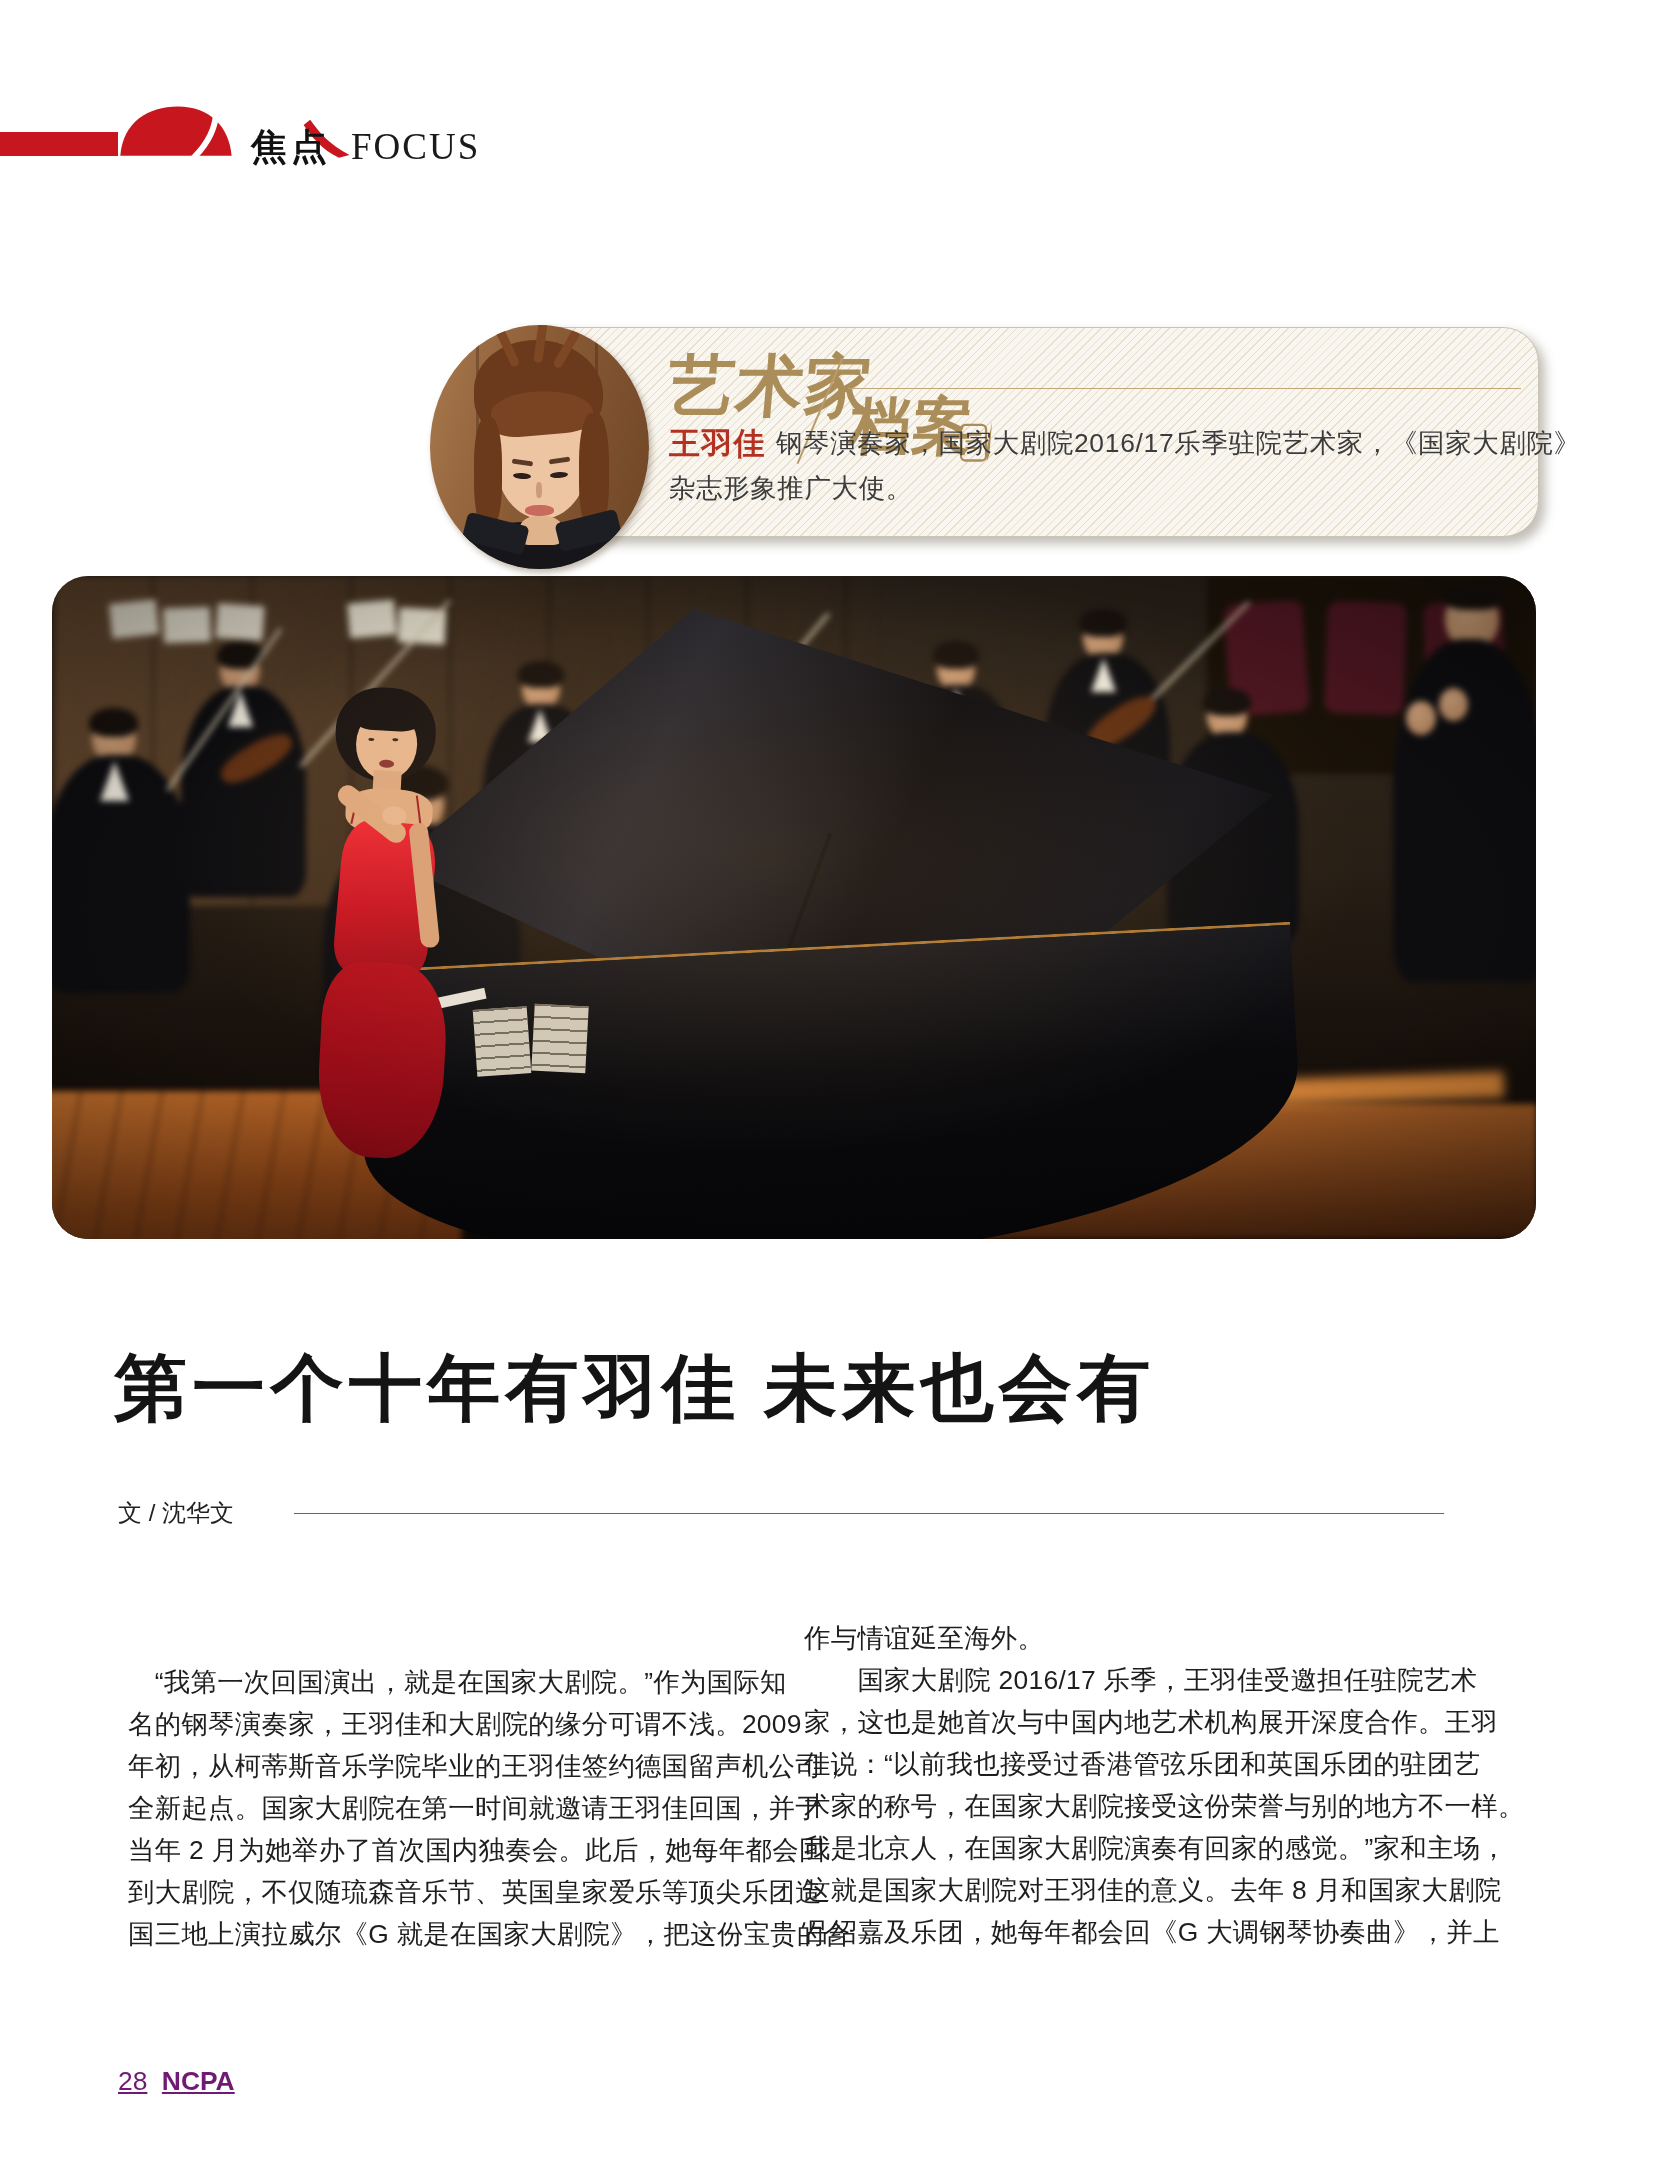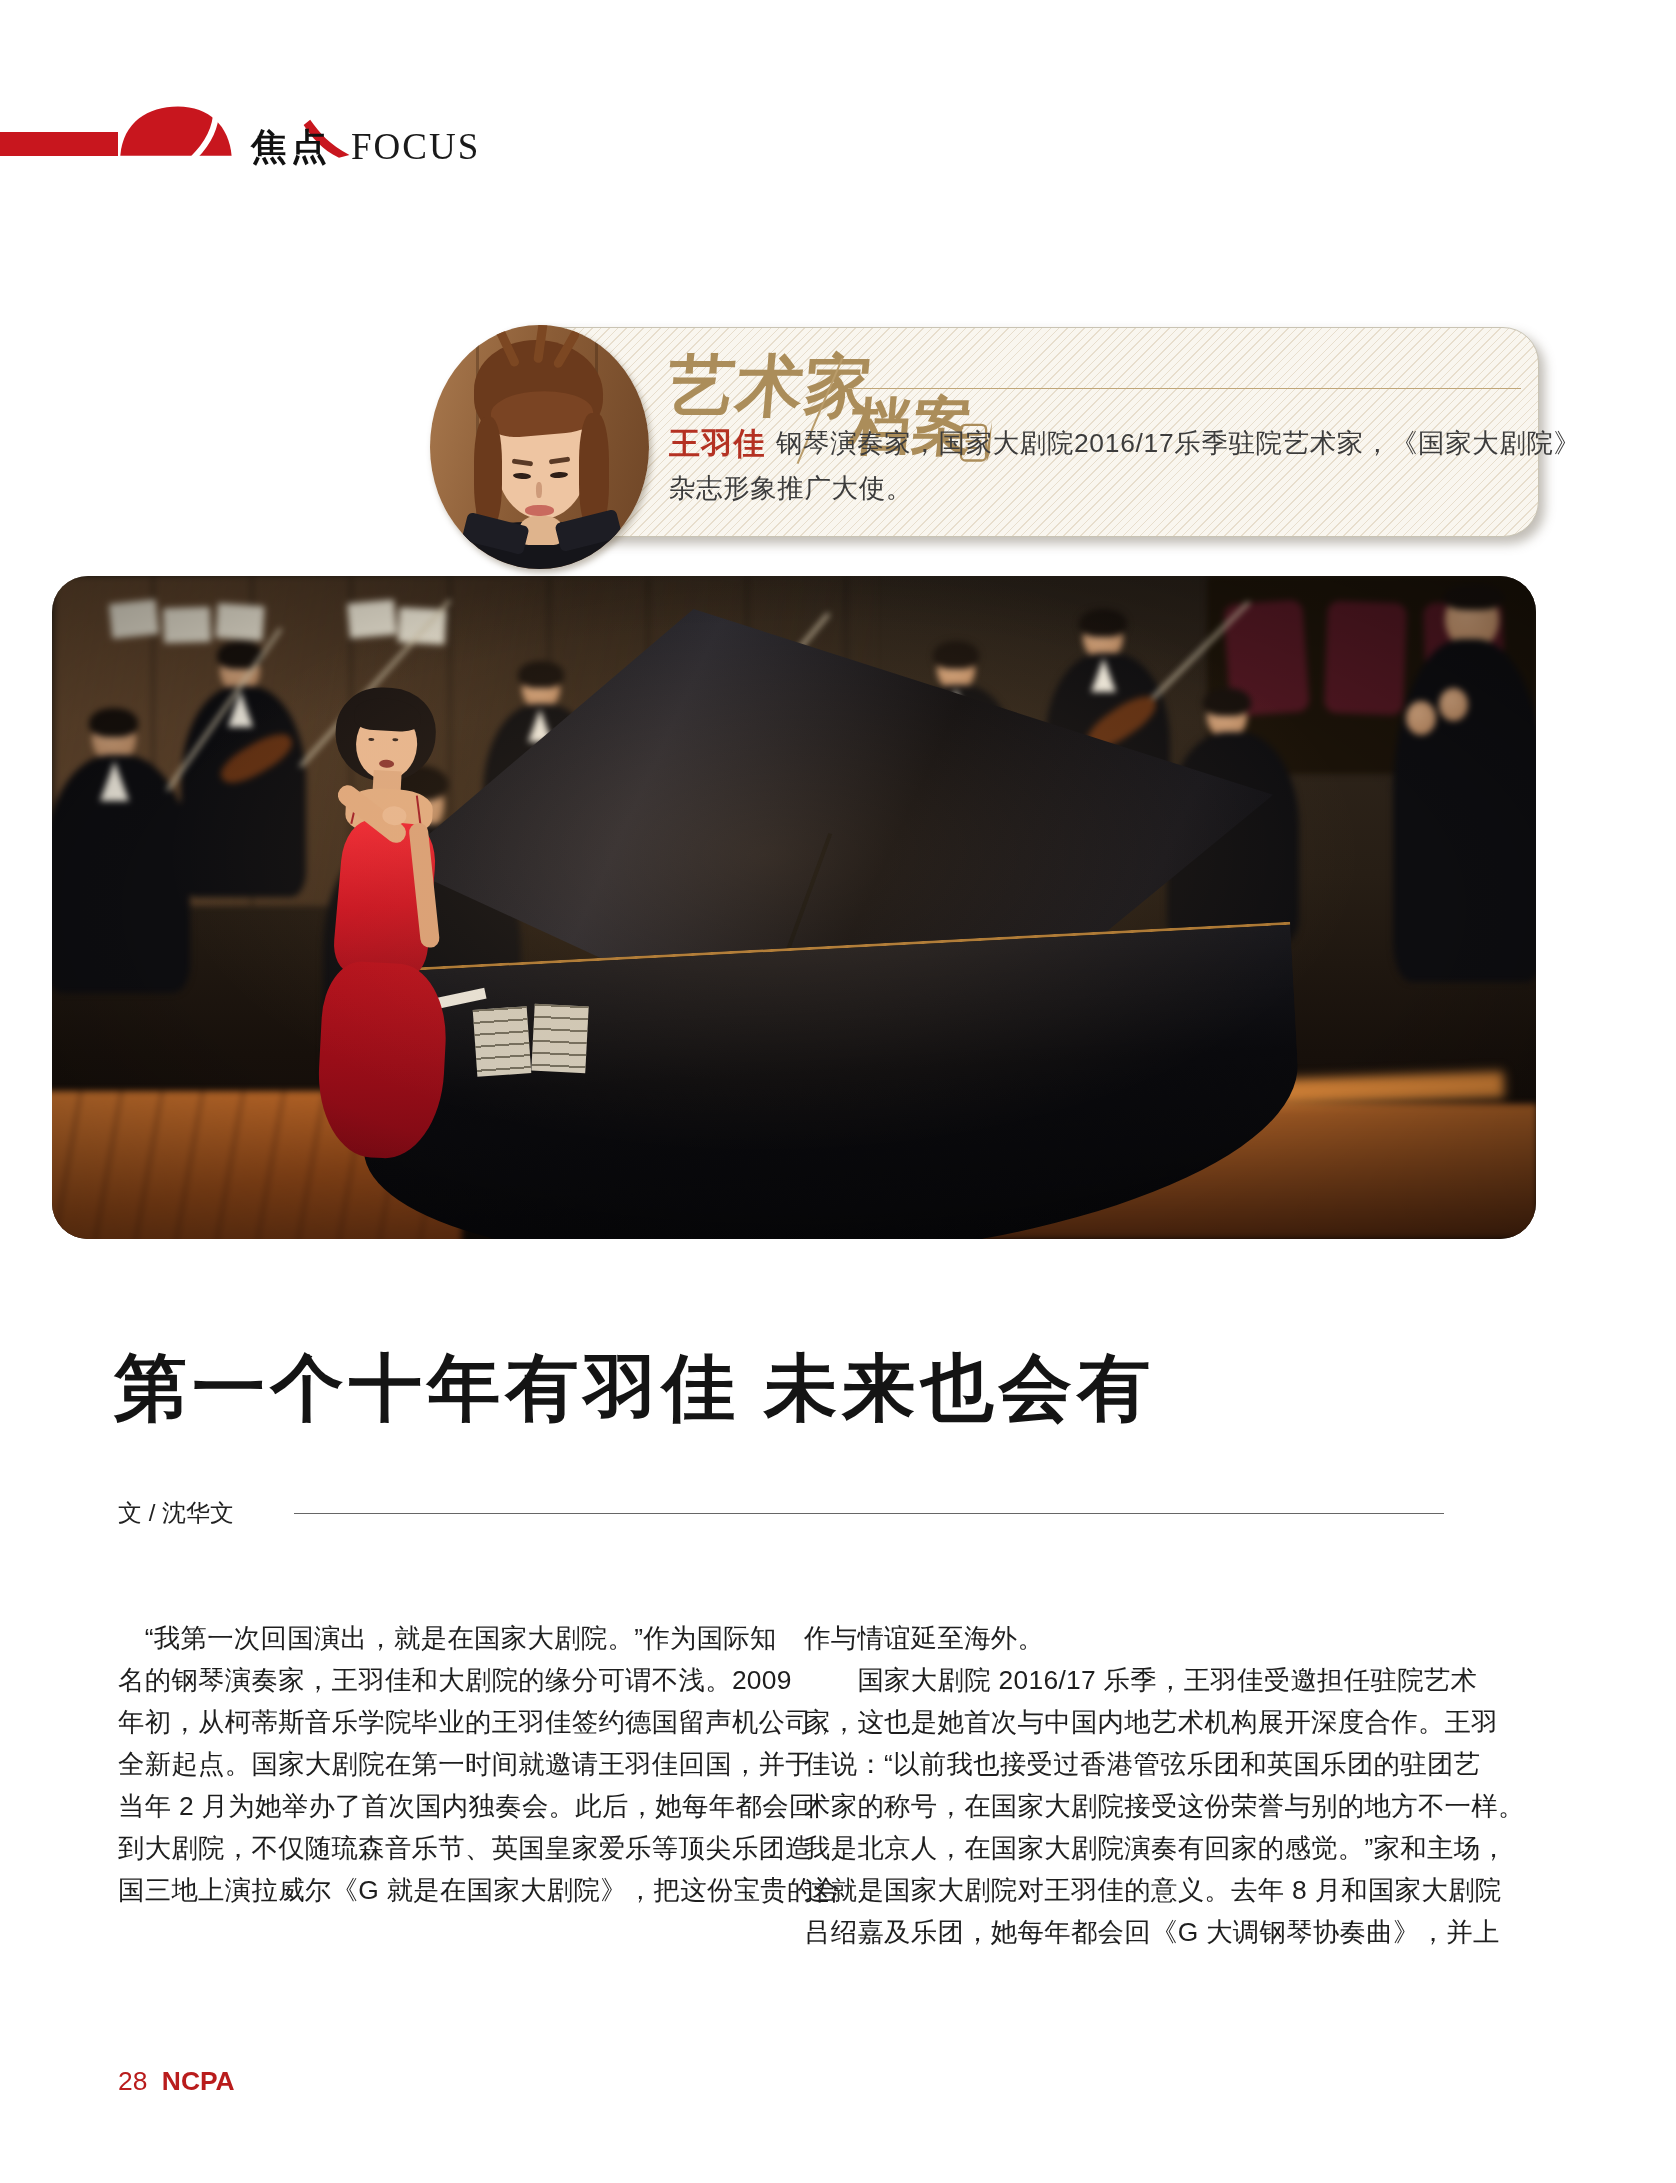--- a/index.html
+++ b/index.html
@@ -109,24 +109,24 @@
       radial-gradient(ellipse at 48% 42%, rgba(255,190,110,0.14), rgba(0,0,0,0) 55%),
       radial-gradient(ellipse at 50% 50%, rgba(0,0,0,0) 60%, rgba(0,0,0,0.38) 100%);}
 
   
   .caption{left:118px;top:1261px;font-size:22px;font-weight:bold;color:#858585;letter-spacing:0.7px;}
   .headline{left:114px;top:1340px;font-size:73px;font-weight:700;color:#141414;letter-spacing:5.3px;
     font-family:"Liberation Serif","DejaVu Serif",serif;}
   .byline{left:118px;top:1497px;font-size:24px;color:#222;}
   .byline-rule{left:294px;top:1513px;width:1150px;height:1.3px;background:#666;}
   .column{top:1617px;width:654px;color:#1e1e1e;}
-  .col1{left:118px;}
+  .col1{left:128px;margin-top:44px;}
   .col2{left:804px;}
   .body-line{font-size:26.4px;line-height:42px;height:42px;white-space:nowrap;letter-spacing:0.3px;}
-  .footer{left:118px;top:2066px;font-size:26.4px;color:#b91c1c;}
+  .footer{left:118px;top:2066px;font-size:26.4px;color:#701a75;text-decoration:underline;}
   .footer b{margin-left:14.5px;}
 </style>
 </head>
 <body>
 
 <div id="page">
 
   <div class="abs red-bar"></div>
   <svg class="abs dome-svg" width="239" height="55" viewBox="0 0 362 84">
     <path d="M2,79 C6,28 44,4 90,4 C138,4 168,34 172,79 Z" fill="#c8161e"></path>

